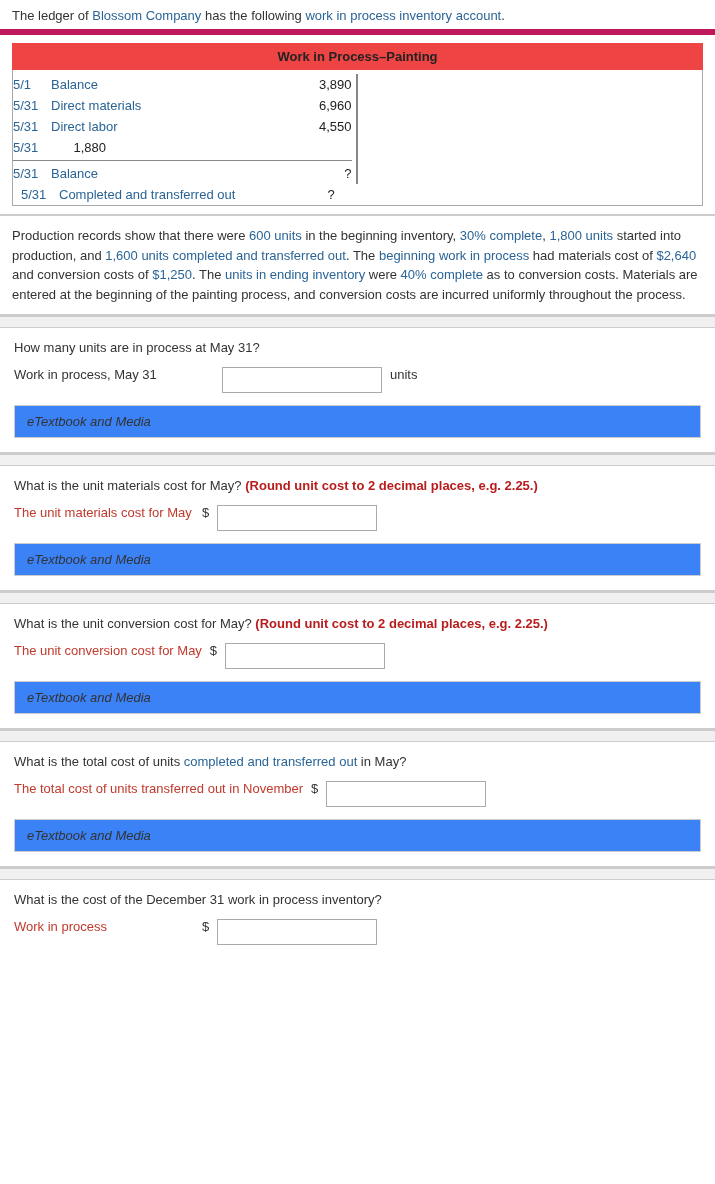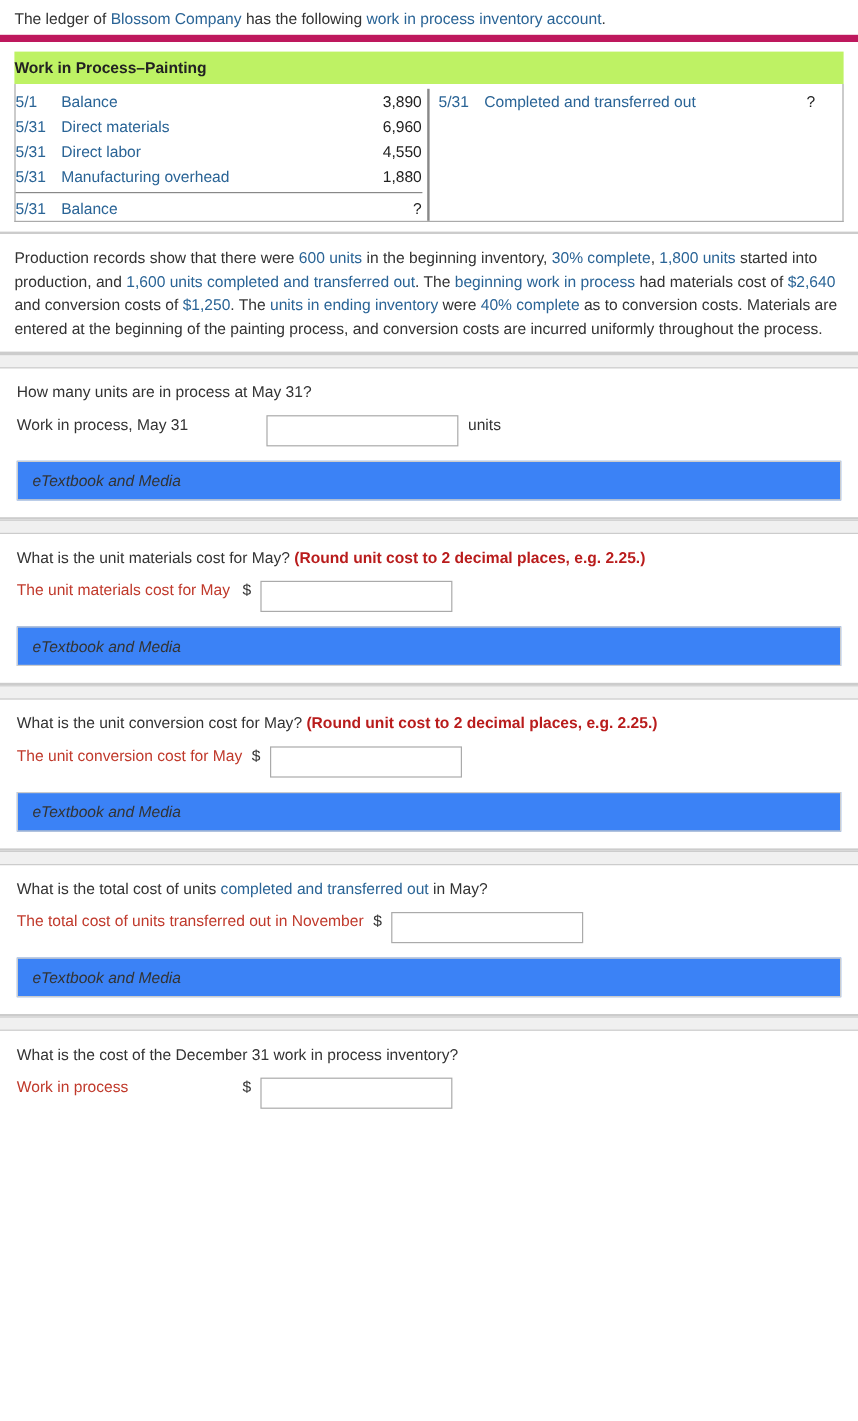--- a/index.html
+++ b/index.html
@@ -14,24 +14,24 @@
       padding: 8px 12px 6px 12px;
       border-bottom: 6px solid #be185d;
       font-size: 13px;
       color: #333;
     }
     .ledger-table-section {
       padding: 8px 12px;
       border-bottom: 2px solid #ccc;
     }
     .ledger-title {
-      text-align: left;
+      text-align: center;
       font-weight: bold;
       font-size: 13px;
-      background: #bef264;
+      background: #ef4444;
       padding: 6px 0;
       margin-bottom: 0;
     }
     .ledger-row {
       display: flex;
       align-items: center;
       padding: 3px 0;
     }
     .ledger-date {
       width: 38px;
@@ -149,41 +149,40 @@
 </head>
 <body>
 
 <div class="top-intro">
   <span>The ledger of <span style="color:#2a6496;">Blossom Company</span> has the following <span style="color:#2a6496;">work in process inventory account</span>.</span>
 </div>
 
 <div class="ledger-table-section">
   <div class="ledger-title">Work in Process–Painting</div>
   <div style="border: 1px solid #aaa; border-top: none;">
-    <div class="ledger-wrapper" style="padding: 4px 0 0 0;">
+    <div class="ledger-wrapper" style="padding: 4px 0 0 0; flex-direction: column;">
       <div class="ledger-left">
 
         <div class="ledger-row">
           <span class="ledger-date">5/1</span>
           <span class="ledger-desc">Balance</span>
           <span class="ledger-amount">3,890</span>
         </div>
         <div class="ledger-row">
           <span class="ledger-date">5/31</span>
           <span class="ledger-desc">Direct materials</span>
           <span class="ledger-amount">6,960</span>
         </div>
         <div class="ledger-row">
           <span class="ledger-date">5/31</span>
           <span class="ledger-desc">Direct labor</span>
           <span class="ledger-amount">4,550</span>
         </div>
         <div class="ledger-row">
           <span class="ledger-date">5/31</span>
-          <span class="ledger-desc">Manufacturing overhead</span>
           <span class="ledger-amount">1,880</span>
         </div>
         <div class="ledger-divider"></div>
         <div class="ledger-row">
           <span class="ledger-date">5/31</span>
           <span class="ledger-desc">Balance</span>
           <span class="ledger-amount">?</span>
         </div>
       </div>
       <div class="ledger-right">

